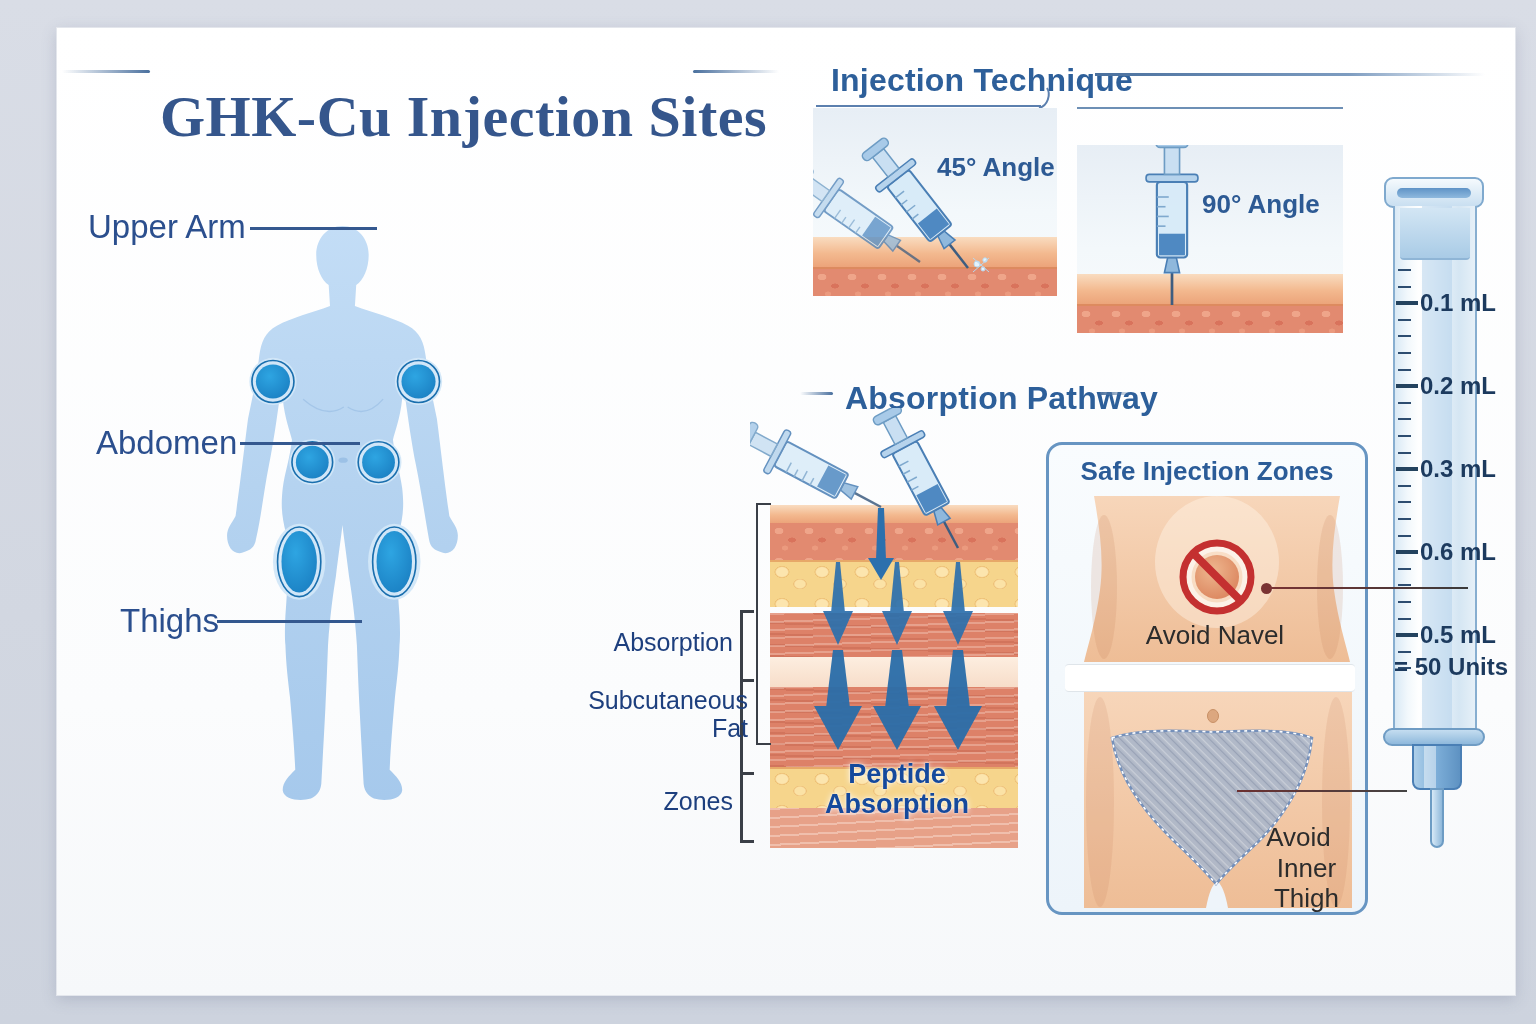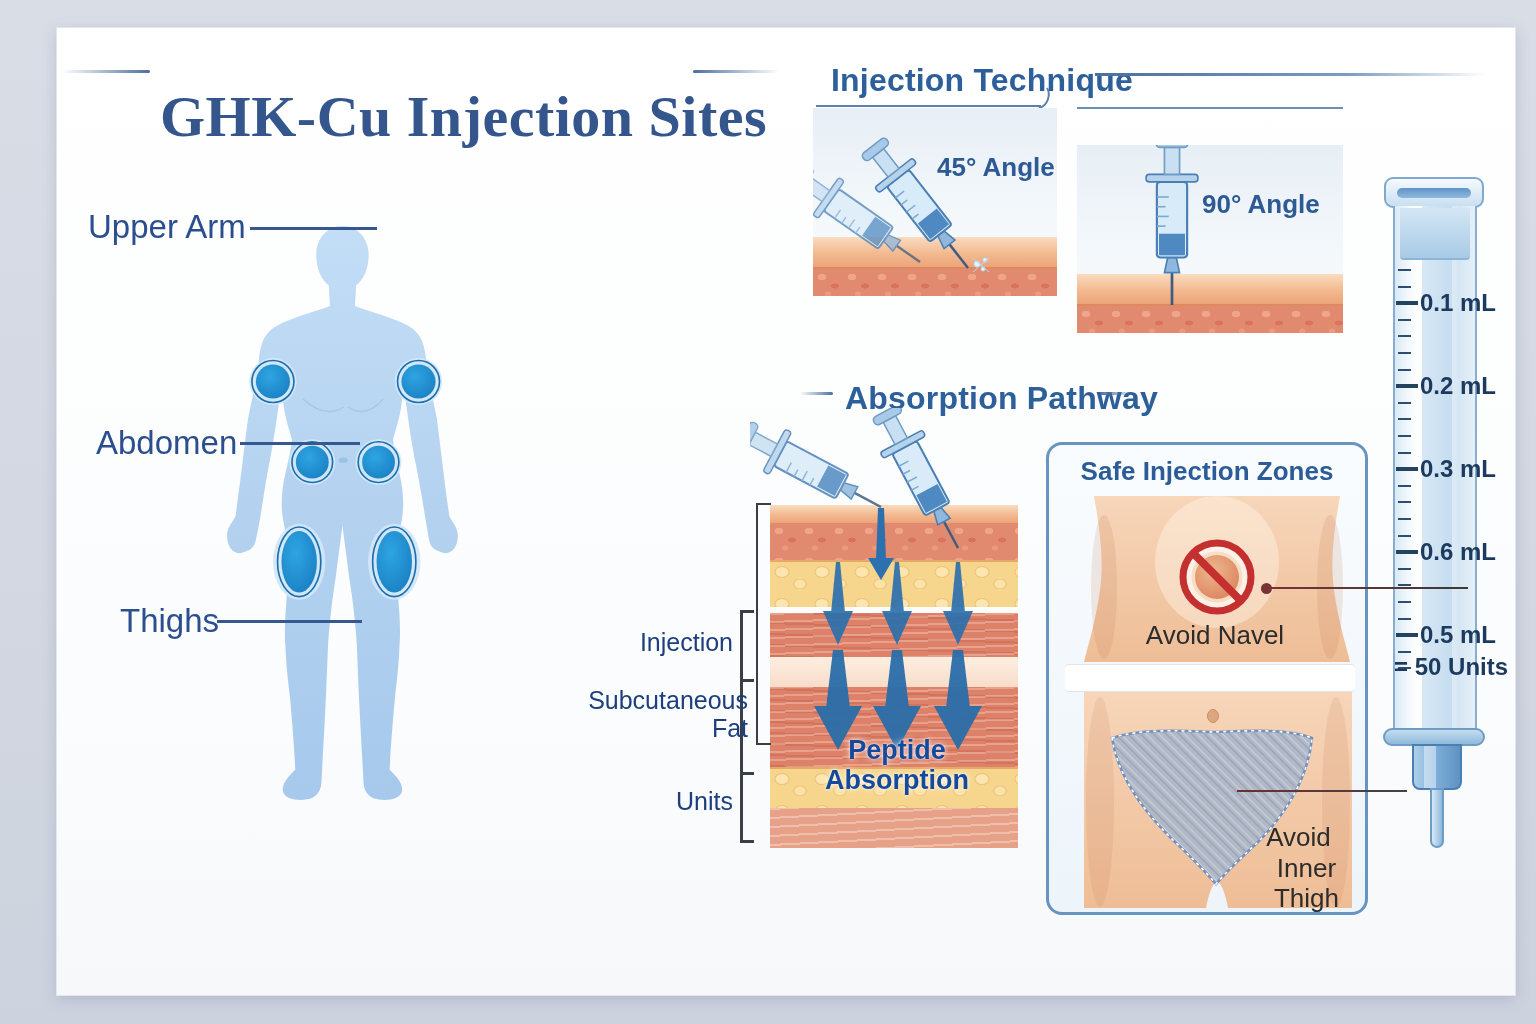--- a/index.html
+++ b/index.html
@@ -6,21 +6,21 @@
   .stage{position:relative;width:1536px;height:1024px;background:linear-gradient(180deg,#d9dde6 0%,#d2d7e1 60%,#cdd3de 100%);overflow:hidden;font-family:"Liberation Sans",sans-serif;}
   .panel{position:absolute;left:57px;top:28px;width:1458px;height:967px;background:linear-gradient(180deg,#ffffff 0%,#fbfcfd 70%,#f6f8fa 100%);box-shadow:0 0 0 1px #e3e6ec,0 4px 14px rgba(90,100,130,.25);}
   .abs{position:absolute;}
 
   
   .main-title{position:absolute;left:160px;top:44px;width:520px;font-family:"Liberation Serif",serif;font-weight:bold;font-size:58px;color:#35568c;letter-spacing:.5px;white-space:nowrap;}
   .sec-header{position:absolute;font-weight:bold;font-size:32px;color:#2d5f9a;letter-spacing:.2px;white-space:nowrap;}
   .body-label{position:absolute;font-weight:normal;font-size:33px;color:#2b4f8e;white-space:nowrap;}
   .angle-caption{position:absolute;font-weight:600;font-size:26px;color:#2d5a94;white-space:nowrap;}
   .layer-label{position:absolute;font-size:25px;color:#1d3f7e;text-align:right;line-height:1.12;}
-  .pep-caption{position:absolute;left:787px;top:736px;width:220px;text-align:center;font-weight:bold;font-size:27px;line-height:1.1;color:#15499c;text-shadow:0 0 6px rgba(255,255,255,.9),0 0 2px rgba(255,255,255,.9);}
+  .pep-caption{position:absolute;left:787px;top:760px;width:220px;text-align:center;font-weight:bold;font-size:27px;line-height:1.1;color:#15499c;text-shadow:0 0 6px rgba(255,255,255,.9),0 0 2px rgba(255,255,255,.9);}
   .zone-title{position:absolute;left:1056px;top:456px;width:302px;text-align:center;font-weight:bold;font-size:26px;color:#2b5c98;white-space:nowrap;}
   .avoid-caption{position:absolute;font-size:26px;color:#2c2c2c;text-align:center;line-height:1.18;}
   .vol-label{position:absolute;font-weight:bold;font-size:24px;color:#1c3a5e;white-space:nowrap;}
 
   
   .dash{position:absolute;height:3px;border-radius:2px;}
   .dash.fade-l{background:linear-gradient(to right,rgba(74,112,158,0),#4a709e);}
   .dash.fade-r{background:linear-gradient(to left,rgba(74,112,158,0),#4a709e);}
   .hline{position:absolute;height:2px;background:#5b7fae;}
   .leader{position:absolute;height:2.5px;background:#34588f;}
@@ -273,23 +273,23 @@
     </g>
   </svg>
 
   <div class="bracket-big"></div>
   <div class="vline" style="left:740px;top:610px;height:233px;"></div>
   <div class="tick" style="left:740px;top:610px;width:14px;"></div>
   <div class="tick" style="left:740px;top:679px;width:14px;"></div>
   <div class="tick" style="left:740px;top:772px;width:14px;"></div>
   <div class="tick" style="left:740px;top:840px;width:14px;"></div>
 
-  <div class="layer-label" style="left:570px;top:628px;width:163px;">Injection</div>
+  <div class="layer-label" style="left:570px;top:628px;width:163px;">Absorption</div>
   <div class="layer-label" style="left:573px;top:686px;width:175px;">Subcutaneous Fat</div>
-  <div class="layer-label" style="left:570px;top:787px;width:163px;">Units</div>
+  <div class="layer-label" style="left:570px;top:787px;width:163px;">Zones</div>
   <div class="pep-caption">Peptide Absorption</div>
 
   <div class="zones-panel">
     <svg width="322" height="473" style="position:absolute;left:-3px;top:-3px;">
 
       <path d="M48,54 L294,54 C288,88 284,118 288,148 C292,178 300,203 304,220 L38,220 C42,203 50,178 54,148 C58,118 54,88 48,54 Z" fill="url(#skinGrad)"></path>
       <ellipse cx="171" cy="120" rx="62" ry="66" fill="rgba(255,243,230,.45)"></ellipse>
       <ellipse cx="58" cy="145" rx="13" ry="72" fill="rgba(190,115,75,.15)"></ellipse>
       <ellipse cx="284" cy="145" rx="13" ry="72" fill="rgba(190,115,75,.15)"></ellipse>
 

